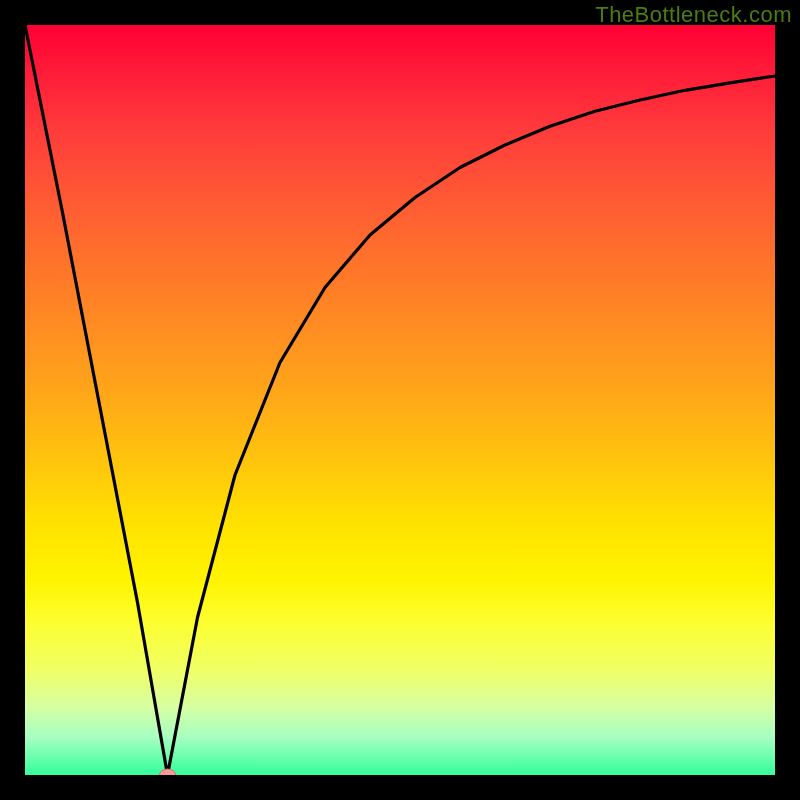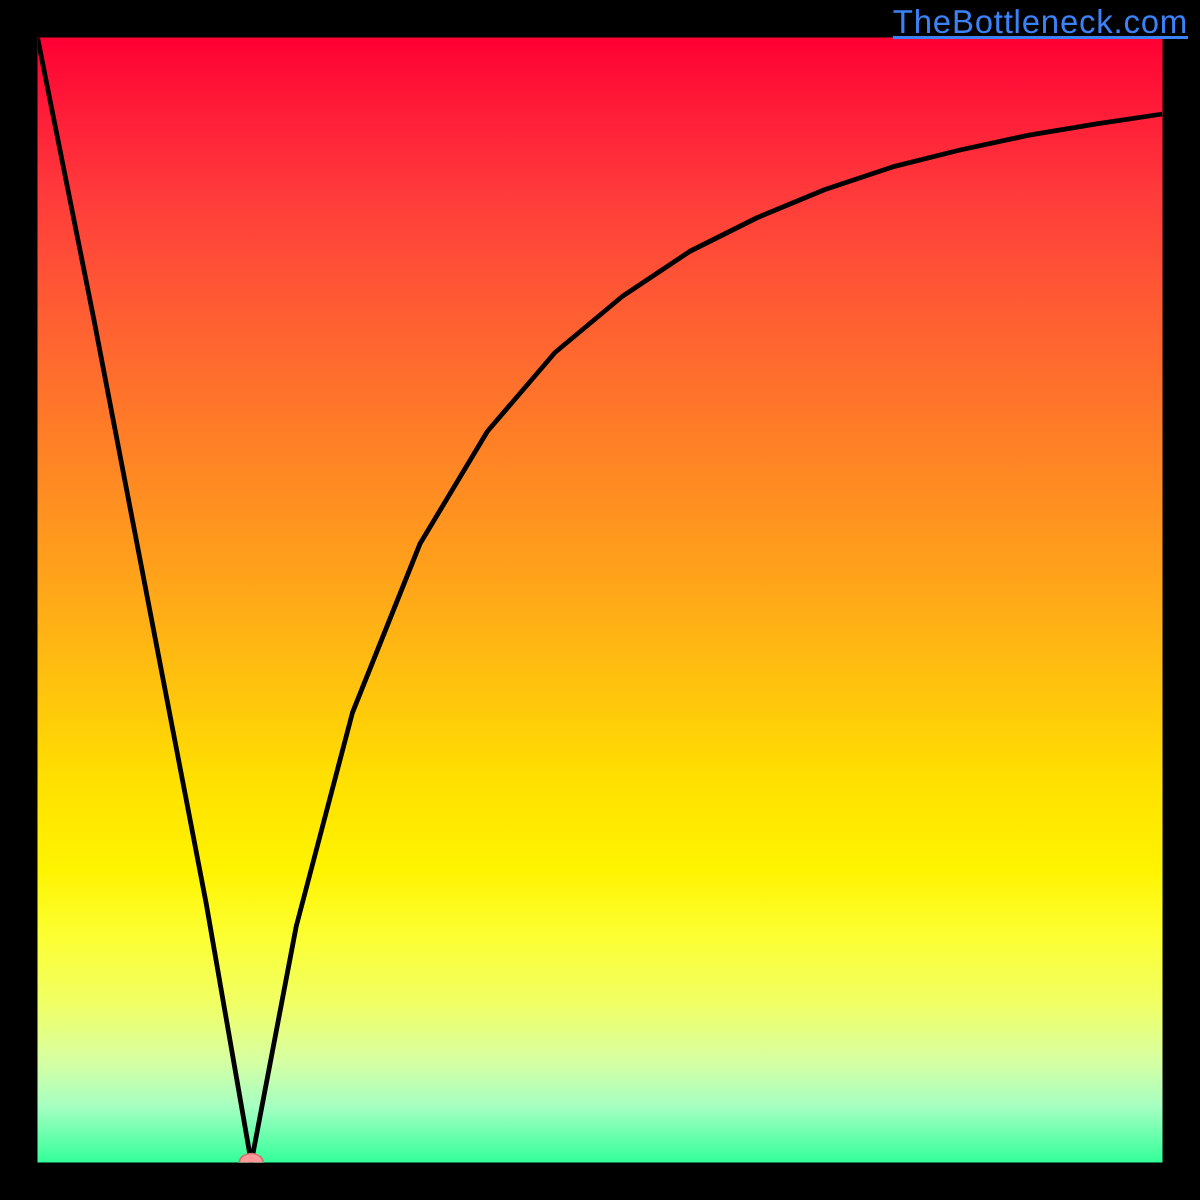--- a/index.html
+++ b/index.html
@@ -46,26 +46,25 @@
     position: absolute;
     left: 25px;
     top: 25px;
     width: 750px;
     height: 750px;
   }
   .watermark {
     position: absolute;
     top: 2px;
     right: 8px;
-    color: #3b82f6;
+    color: #4d7c0f;
     font-size: 22px;
     letter-spacing: 0.5px;
     font-weight: 500;
     user-select: none;
-    text-decoration: underline;
   }
 </style>
 </head>
 <body>
 
 <div class="frame">
 
   <div class="plot-area"></div>
 
   <svg class="plot-svg" viewBox="0 0 750 750">

